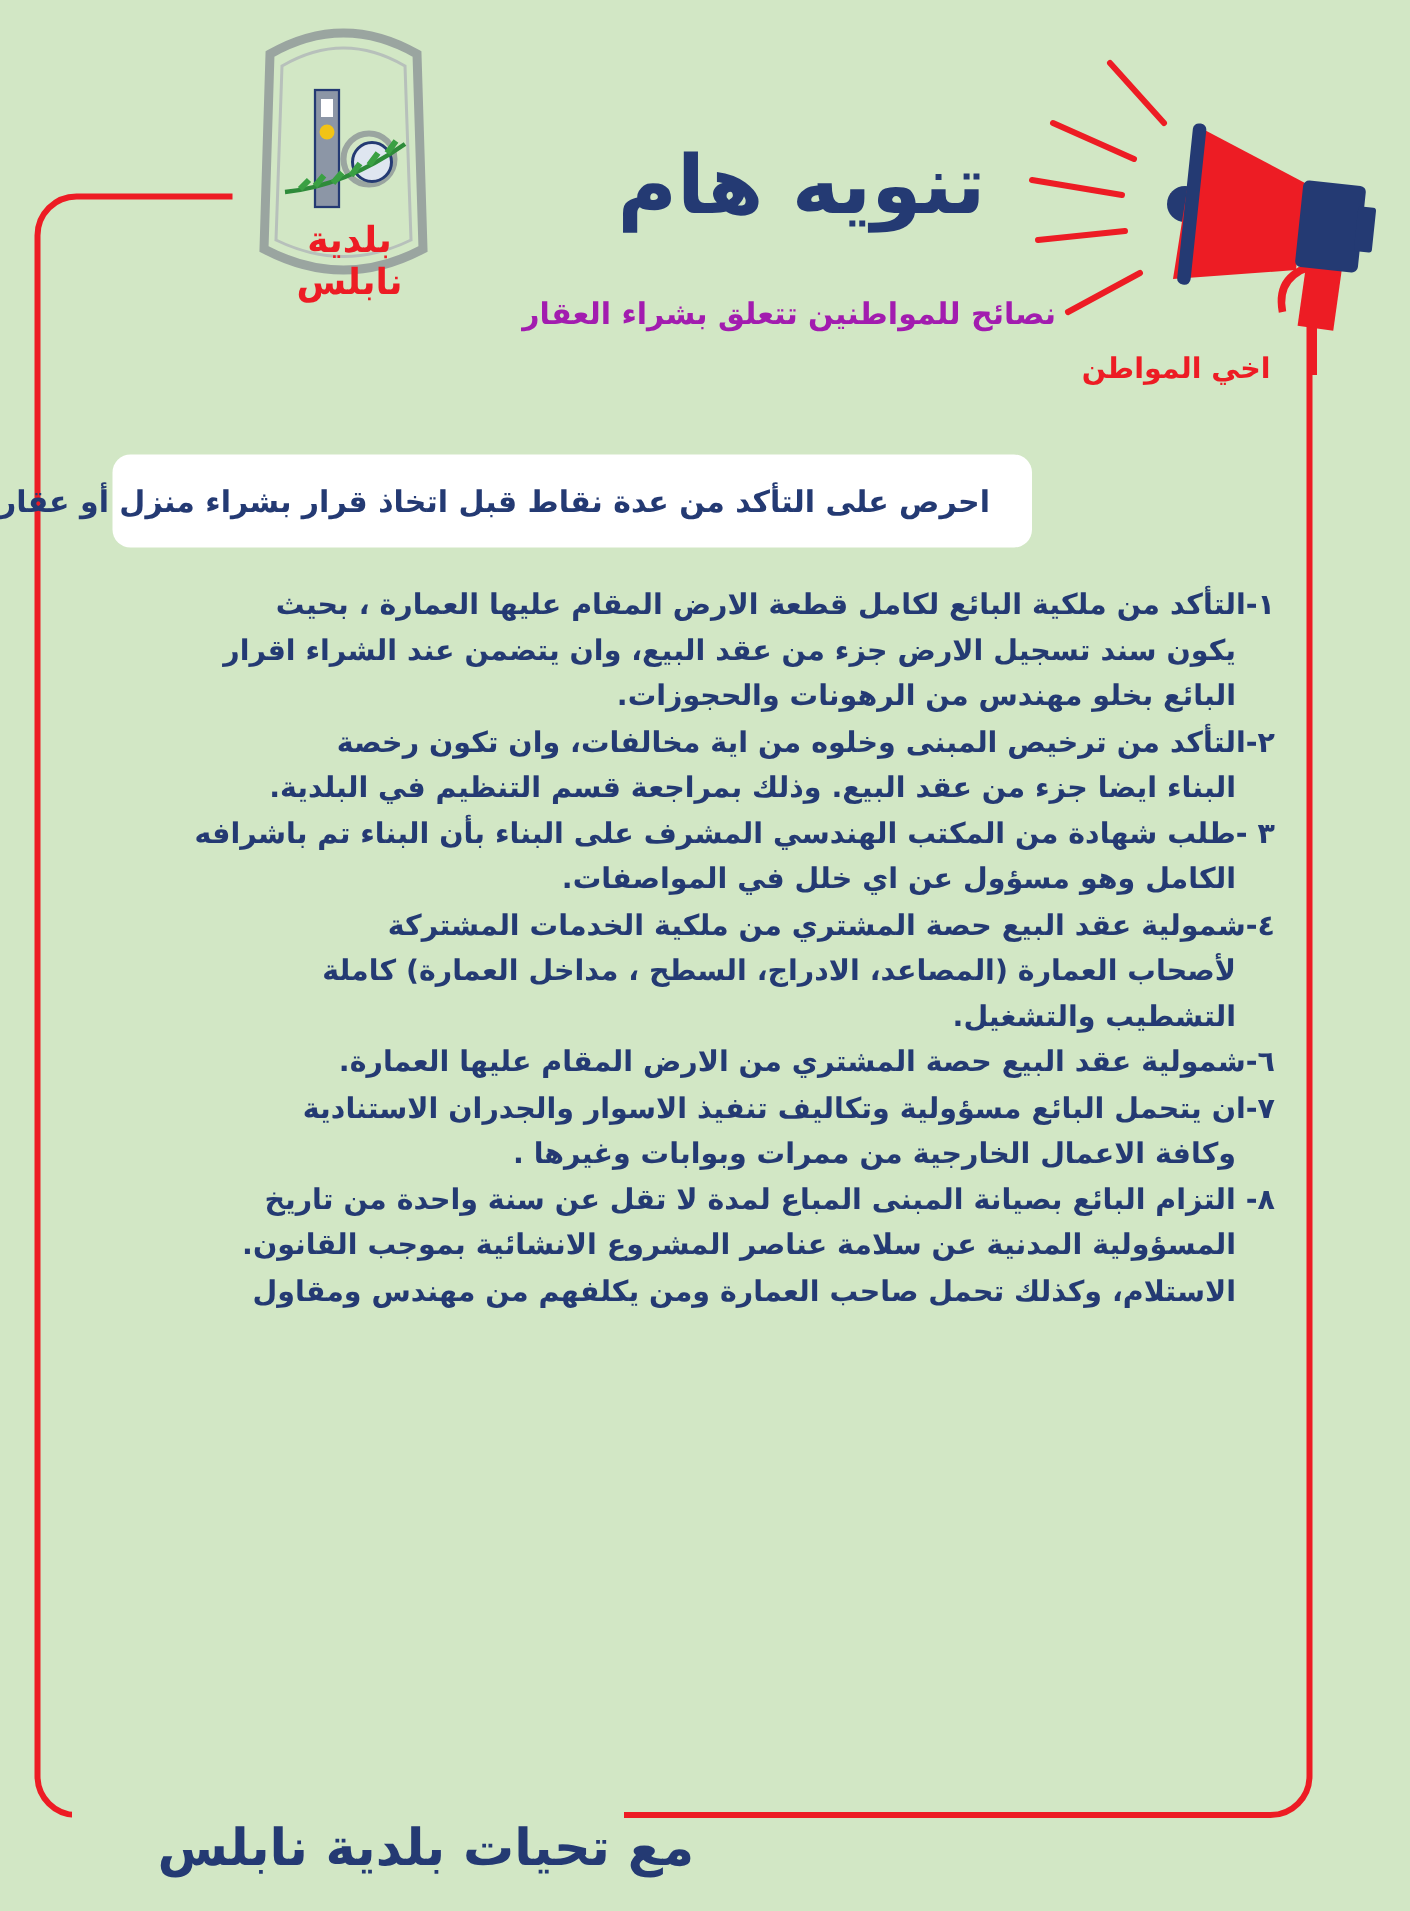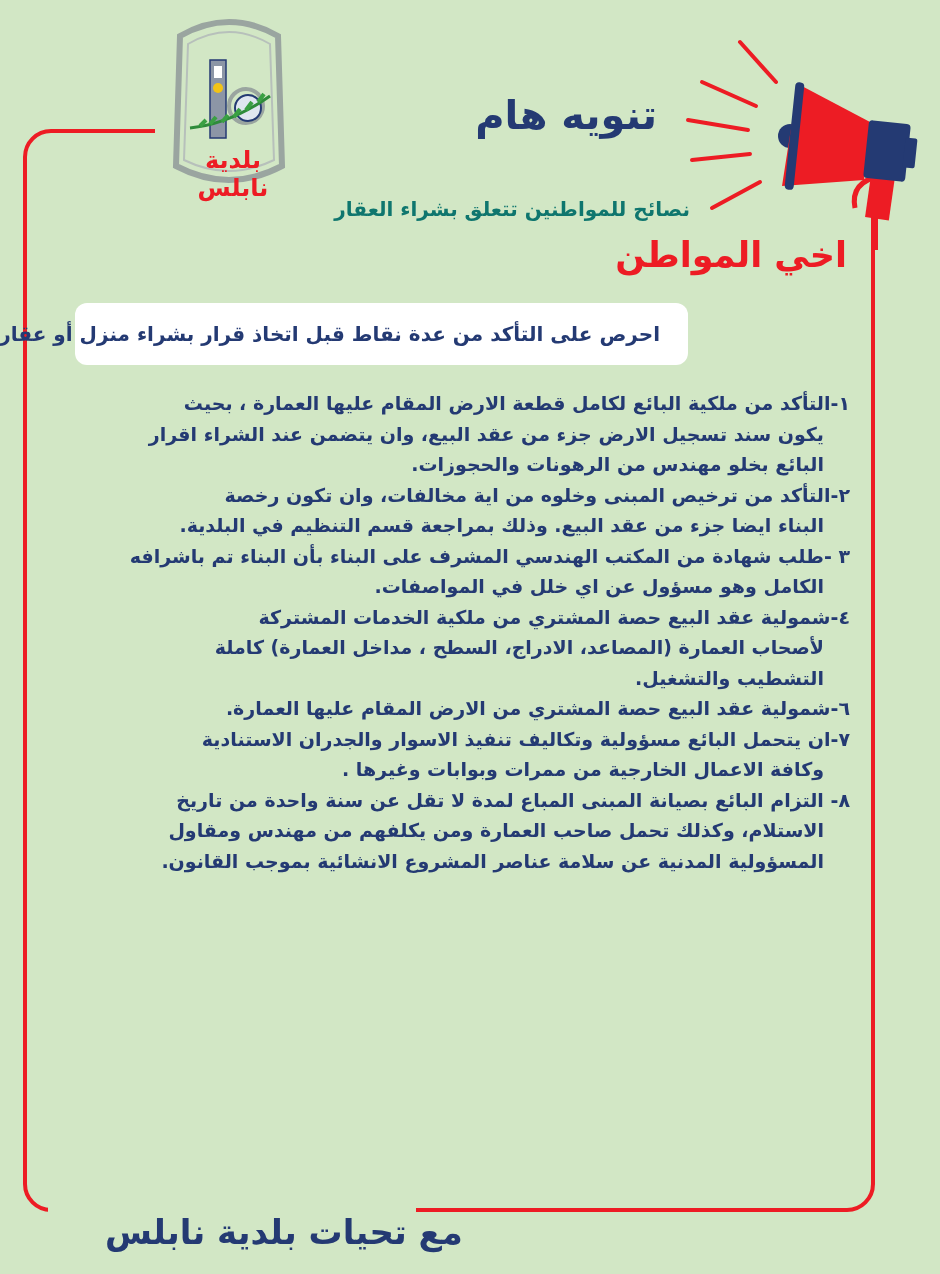--- a/index.html
+++ b/index.html
@@ -18,31 +18,31 @@
     position:absolute; left:155px; top:120px; width:625px; height:20px; background:#d2e7c5;
   }
   .gap-bottom {
     position:absolute; left:48px; top:1200px; width:368px; height:30px; background:#d2e7c5;
   }
   .logo {
     position:absolute; left:170px; top:16px; width:118px; height:170px;
   }
   .title {
     position:absolute; right:283px; top:92px;
-    font-size:40px; font-weight:bold; color:#243a73;
+    font-size:54px; font-weight:bold; color:#243a73;
     direction:rtl; white-space:nowrap; letter-spacing:1px;
   }
   .subtitle {
-    position:absolute; right:250px; top:197px;
-    font-size:20px; font-weight:bold; color:#0f766e;
+    position:absolute; right:236px; top:197px;
+    font-size:20px; font-weight:bold; color:#a21caf;
     direction:rtl; white-space:nowrap;
   }
   .greeting {
     position:absolute; right:93px; top:235px;
-    font-size:35px; font-weight:bold; color:#ed1c24;
+    font-size:19px; font-weight:bold; color:#ed1c24;
     direction:rtl; white-space:nowrap;
   }
   .megaphone {
     position:absolute; left:680px; top:30px; width:260px; height:220px;
   }
   .intro-box {
     position:absolute; left:75px; top:303px; width:613px; height:62px;
     background:#ffffff; border-radius:12px;
     display:flex; align-items:center; justify-content:flex-start;
     direction:rtl; box-sizing:border-box; padding-right:28px;
@@ -131,18 +131,18 @@
   </div>
   <div class="item">
     <span class="item-line">٦-شمولية عقد البيع حصة المشتري من الارض المقام عليها العمارة.</span>
   </div>
   <div class="item">
     <span class="item-line">٧-ان يتحمل البائع مسؤولية وتكاليف تنفيذ الاسوار والجدران الاستنادية</span>
     <span class="item-line cont">وكافة الاعمال الخارجية من ممرات وبوابات وغيرها .</span>
   </div>
   <div class="item">
     <span class="item-line">٨- التزام البائع بصيانة المبنى المباع لمدة لا تقل عن سنة واحدة من تاريخ</span>
+    <span class="item-line cont">المسؤولية المدنية عن سلامة عناصر المشروع الانشائية بموجب القانون.</span>
     <span class="item-line cont">الاستلام، وكذلك تحمل صاحب العمارة ومن يكلفهم من مهندس ومقاول</span>
-    <span class="item-line cont">المسؤولية المدنية عن سلامة عناصر المشروع الانشائية بموجب القانون.</span>
   </div>
 </div>
 
 <div class="footer-text">مع تحيات بلدية نابلس</div>
 
 </body></html>

